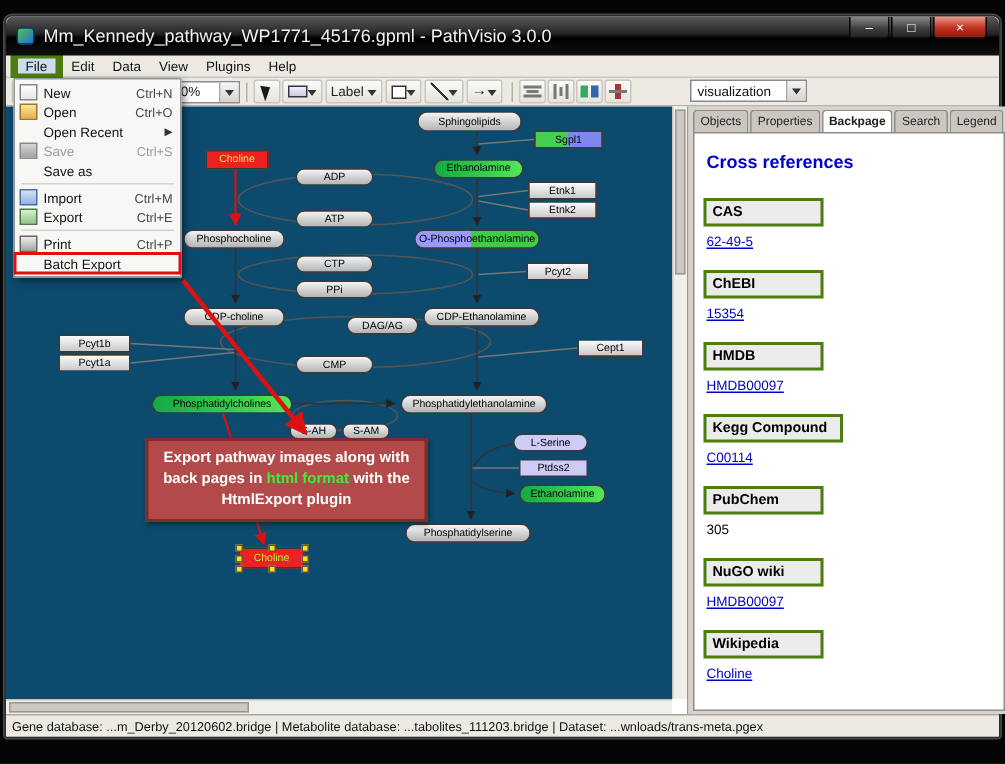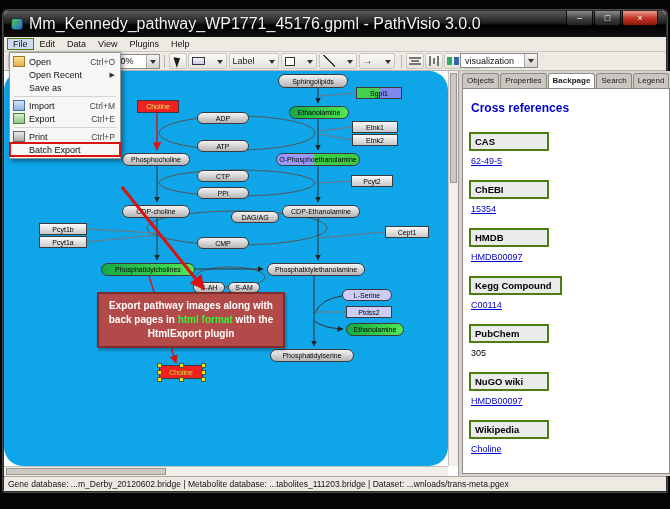--- a/index.html
+++ b/index.html
@@ -10,40 +10,40 @@
   .window { position:absolute; left:3px; top:10px; width:664px; height:482px;
             background:#d6d3ce; border:1px solid #2c2c2c; border-radius:5px 5px 2px 2px;
             box-shadow:0 0 0 1px #4a4a4a; overflow:visible; }
 
   
   .titlebar { position:relative; height:26px; border-radius:5px 5px 0 0;
               background:linear-gradient(#5a5a5a,#222 45%,#000 55%,#101010);
               display:flex; align-items:center; padding:0 7px; }
   .title-icon { width:12px; height:12px; border-radius:3px; flex:none;
                 background:linear-gradient(135deg,#59c24f,#1f6fd6); border:1px solid #0c3a66; margin-right:6px; }
-  .title-text { color:#f2f2f2; font-size:16px; text-shadow:0 1px 2px #000; white-space:nowrap; }
+  .title-text { color:#f2f2f2; font-size:12px; text-shadow:0 1px 2px #000; white-space:nowrap; }
   .win-controls { position:absolute; right:8px; top:0; display:flex; }
   .win-btn { width:27px; height:15px; display:flex; align-items:center; justify-content:center;
              color:#fff; font-size:9px; line-height:1; background:linear-gradient(#8a8a8a,#3a3a3a 60%,#222);
              border:1px solid #0a0a0a; border-top:none; border-radius:0 0 3px 3px; margin-left:1px; }
   .win-btn.close { width:36px; background:linear-gradient(#ef9a8c,#c03020 55%,#8c1a0e); }
 
   
   .menubar { height:15px; background:#eceae3; display:flex; align-items:center; padding-left:3px;
              border-bottom:1px solid #cac7c0; }
   .menu-item { font-size:9px; color:#111; padding:1px 6px; }
-  .menu-item.open { background:#cfdcf0; border:1px solid #4d7c0f; padding:0 5px;text-align:right; }
+  .menu-item.open { background:#cfdcf0; border:5px solid #4d7c0f; padding:0 5px;text-align:right; }
 
   
   .toolbar { position:relative; height:19px; background:#eceae3; border-bottom:1px solid #b5b2ab;
              display:flex; align-items:center; padding:0 4px; }
   .tb-btn { height:16px; min-width:18px; display:flex; align-items:center; justify-content:center;
             border:1px solid #c9c6bf; background:linear-gradient(#fbfaf7,#e6e3dc); margin-right:1px; border-radius:2px; }
   .tb-combo { display:flex; align-items:center; height:16px; border:1px solid #c9c6bf;
-              background:linear-gradient(#fbfaf7,#e6e3dc); margin-right:2px; padding:0 3px; border-radius:2px;gap:12px; }
+              background:linear-gradient(#fbfaf7,#e6e3dc); margin-right:2px; padding:0 3px; border-radius:2px; }
   .tb-sep { width:1px; height:13px; background:#b5b2ab; margin:0 4px; flex:none; }
   .tb-label { font-size:9px; color:#222; margin:0 4px 0 2px; }
   .combo { height:15px; background:#fff; border:1px solid #8a8a8a; display:flex; align-items:center;
            font-size:9px; padding-left:4px; color:#111; }
   .combo .arrow { margin-left:auto; width:13px; height:100%; background:linear-gradient(#f5f5f5,#d6d4cd);
                   border-left:1px solid #aaa; display:flex; align-items:center; justify-content:center; }
   .tri { width:0; height:0; border:3px solid transparent; border-top:4px solid #333; margin-top:4px; }
   .combo.zoom { width:54px; }
   .combo.viz { position:absolute; left:456px; top:1px; width:78px; }
   .ic-page { width:9px; height:11px; background:#fff; border:1px solid #777; box-shadow:inset 0 2px 0 #dfe7f2; }
@@ -65,21 +65,21 @@
   .ic-align.c { background:
       linear-gradient(#3a6,#3a6) 0px 1px/5px 8px no-repeat,
       linear-gradient(#36a,#36a) 7px 1px/5px 8px no-repeat; }
   .ic-align.d { background:
       linear-gradient(#777,#777) 0px 4px/12px 2px no-repeat,
       linear-gradient(#a33,#a33) 4px 0px/4px 10px no-repeat; }
 
   
   .main { position:absolute; top:60px; left:0; right:0; bottom:15px; display:flex; }
   .canvas-wrap { position:relative; width:455px; flex:none; background:#fff; border-right:1px solid #9a9a9a; }
-  .canvas-inner { position:absolute; left:0; top:0; right:10px; bottom:10px; overflow:hidden; background:#0ea5e9;border-radius:19px; }
+  .canvas-inner { position:absolute; left:0; top:0; right:10px; bottom:10px; overflow:hidden; background:#0c4a6e; }
   .edges { position:absolute; left:0; top:0; z-index:1; }
   .vscroll { position:absolute; right:0; top:0; width:10px; bottom:10px; background:#f0efe9; border-left:1px solid #c6c3bc; }
   .vscroll .thumb { position:absolute; top:2px; left:1px; right:1px; height:110px; background:#cdc9c2; border:1px solid #9a978f; }
   .hscroll { position:absolute; left:0; right:10px; bottom:0; height:10px; background:#f0efe9; border-top:1px solid #c6c3bc; }
   .hscroll .thumb { position:absolute; left:2px; top:1px; bottom:1px; width:160px; background:#cdc9c2; border:1px solid #9a978f; }
 
   
   .node { position:absolute; display:flex; align-items:center; justify-content:center;
           font-size:7px; line-height:1; border:1px solid #3a3a3a; white-space:nowrap; overflow:hidden;
           color:#000; z-index:2; }
@@ -350,28 +350,38 @@
         </div>
       </div>
     </div>
 
     <div class="statusbar">
       <span>Gene database: ...m_Derby_20120602.bridge | Metabolite database: ...tabolites_111203.bridge | Dataset: ...wnloads/trans-meta.pgex</span>
     </div>
 
     <div class="file-menu">
         <div class="fm-item">
+          <span class="mi mi-new-icon"></span>
+          <span class="fm-label">New</span>
+          <span class="fm-shortcut">Ctrl+N</span>
+        </div>
+        <div class="fm-item">
           <span class="mi mi-open-icon"></span>
           <span class="fm-label">Open</span>
           <span class="fm-shortcut">Ctrl+O</span>
         </div>
         <div class="fm-item">
           <span class="mi mi-no-icon"></span>
           <span class="fm-label">Open Recent</span>
           <span class="fm-sub">▶</span>
+        </div>
+        <div class="fm-item disabled">
+          <span class="mi mi-save-icon"></span>
+          <span class="fm-label">Save</span>
+          <span class="fm-shortcut">Ctrl+S</span>
         </div>
         <div class="fm-item">
           <span class="mi mi-no-icon"></span>
           <span class="fm-label">Save as</span>
         </div>
         <div class="fm-sep"></div>
         <div class="fm-item">
           <span class="mi mi-import-icon"></span>
           <span class="fm-label">Import</span>
           <span class="fm-shortcut">Ctrl+M</span>

